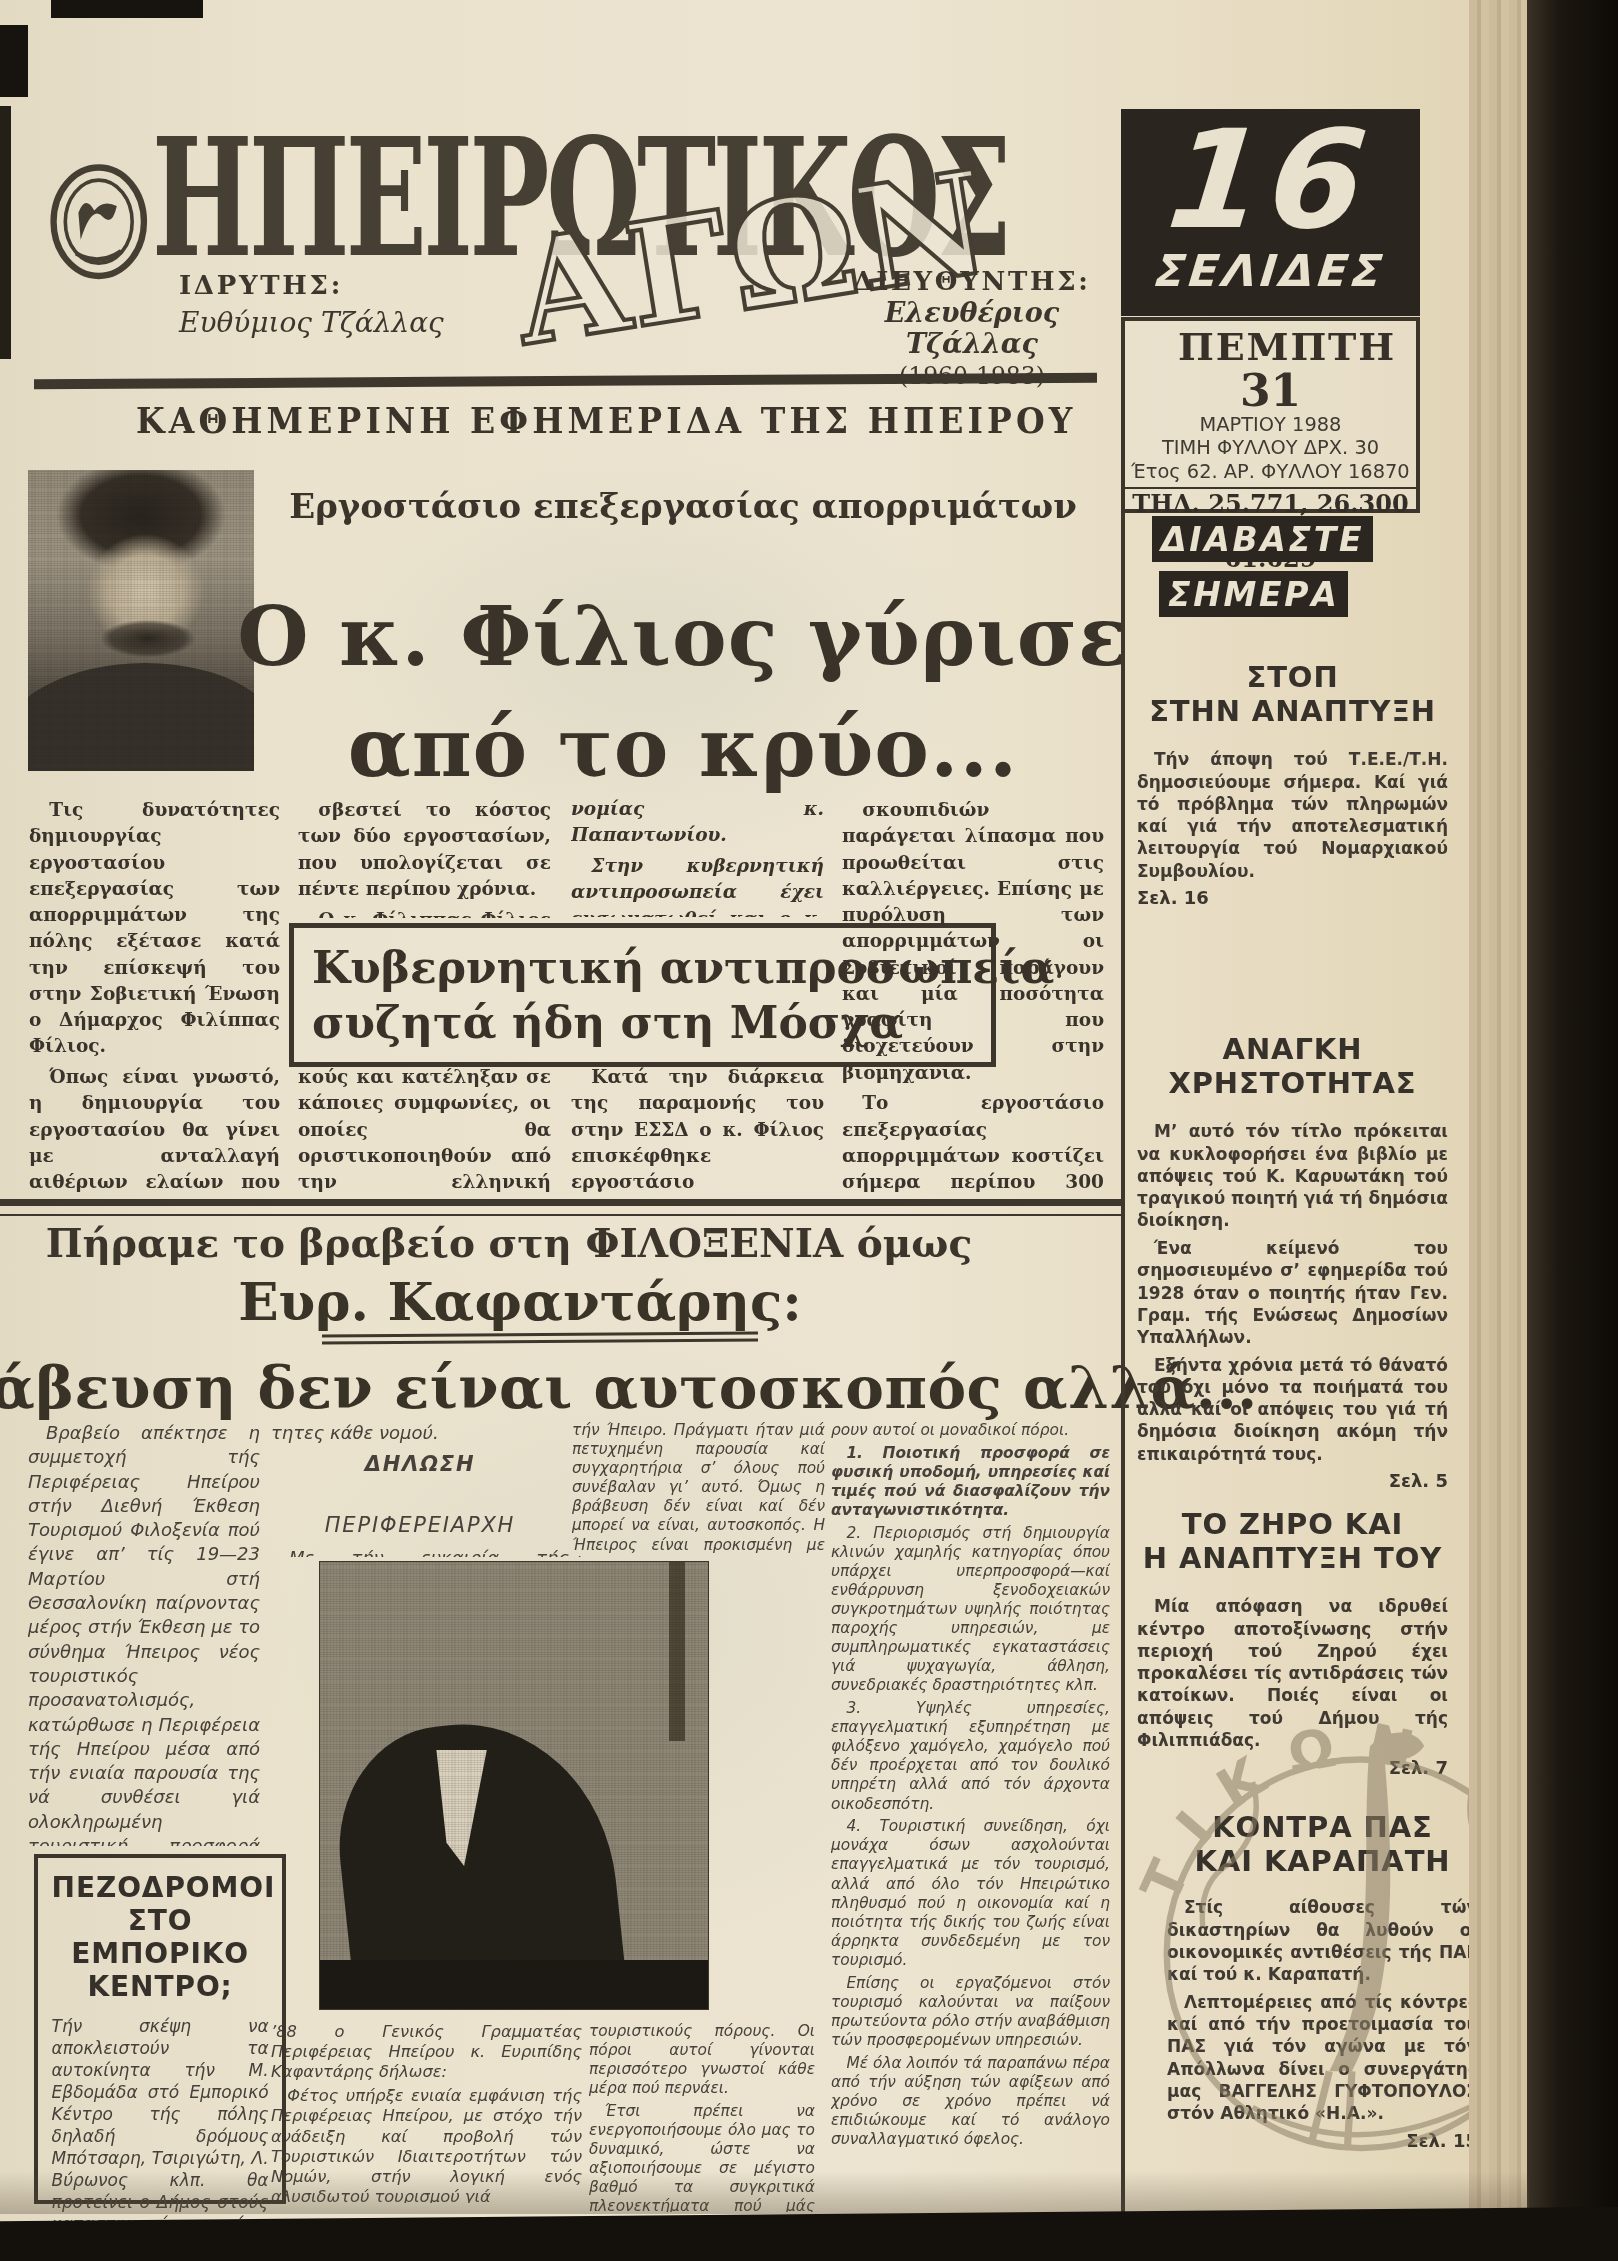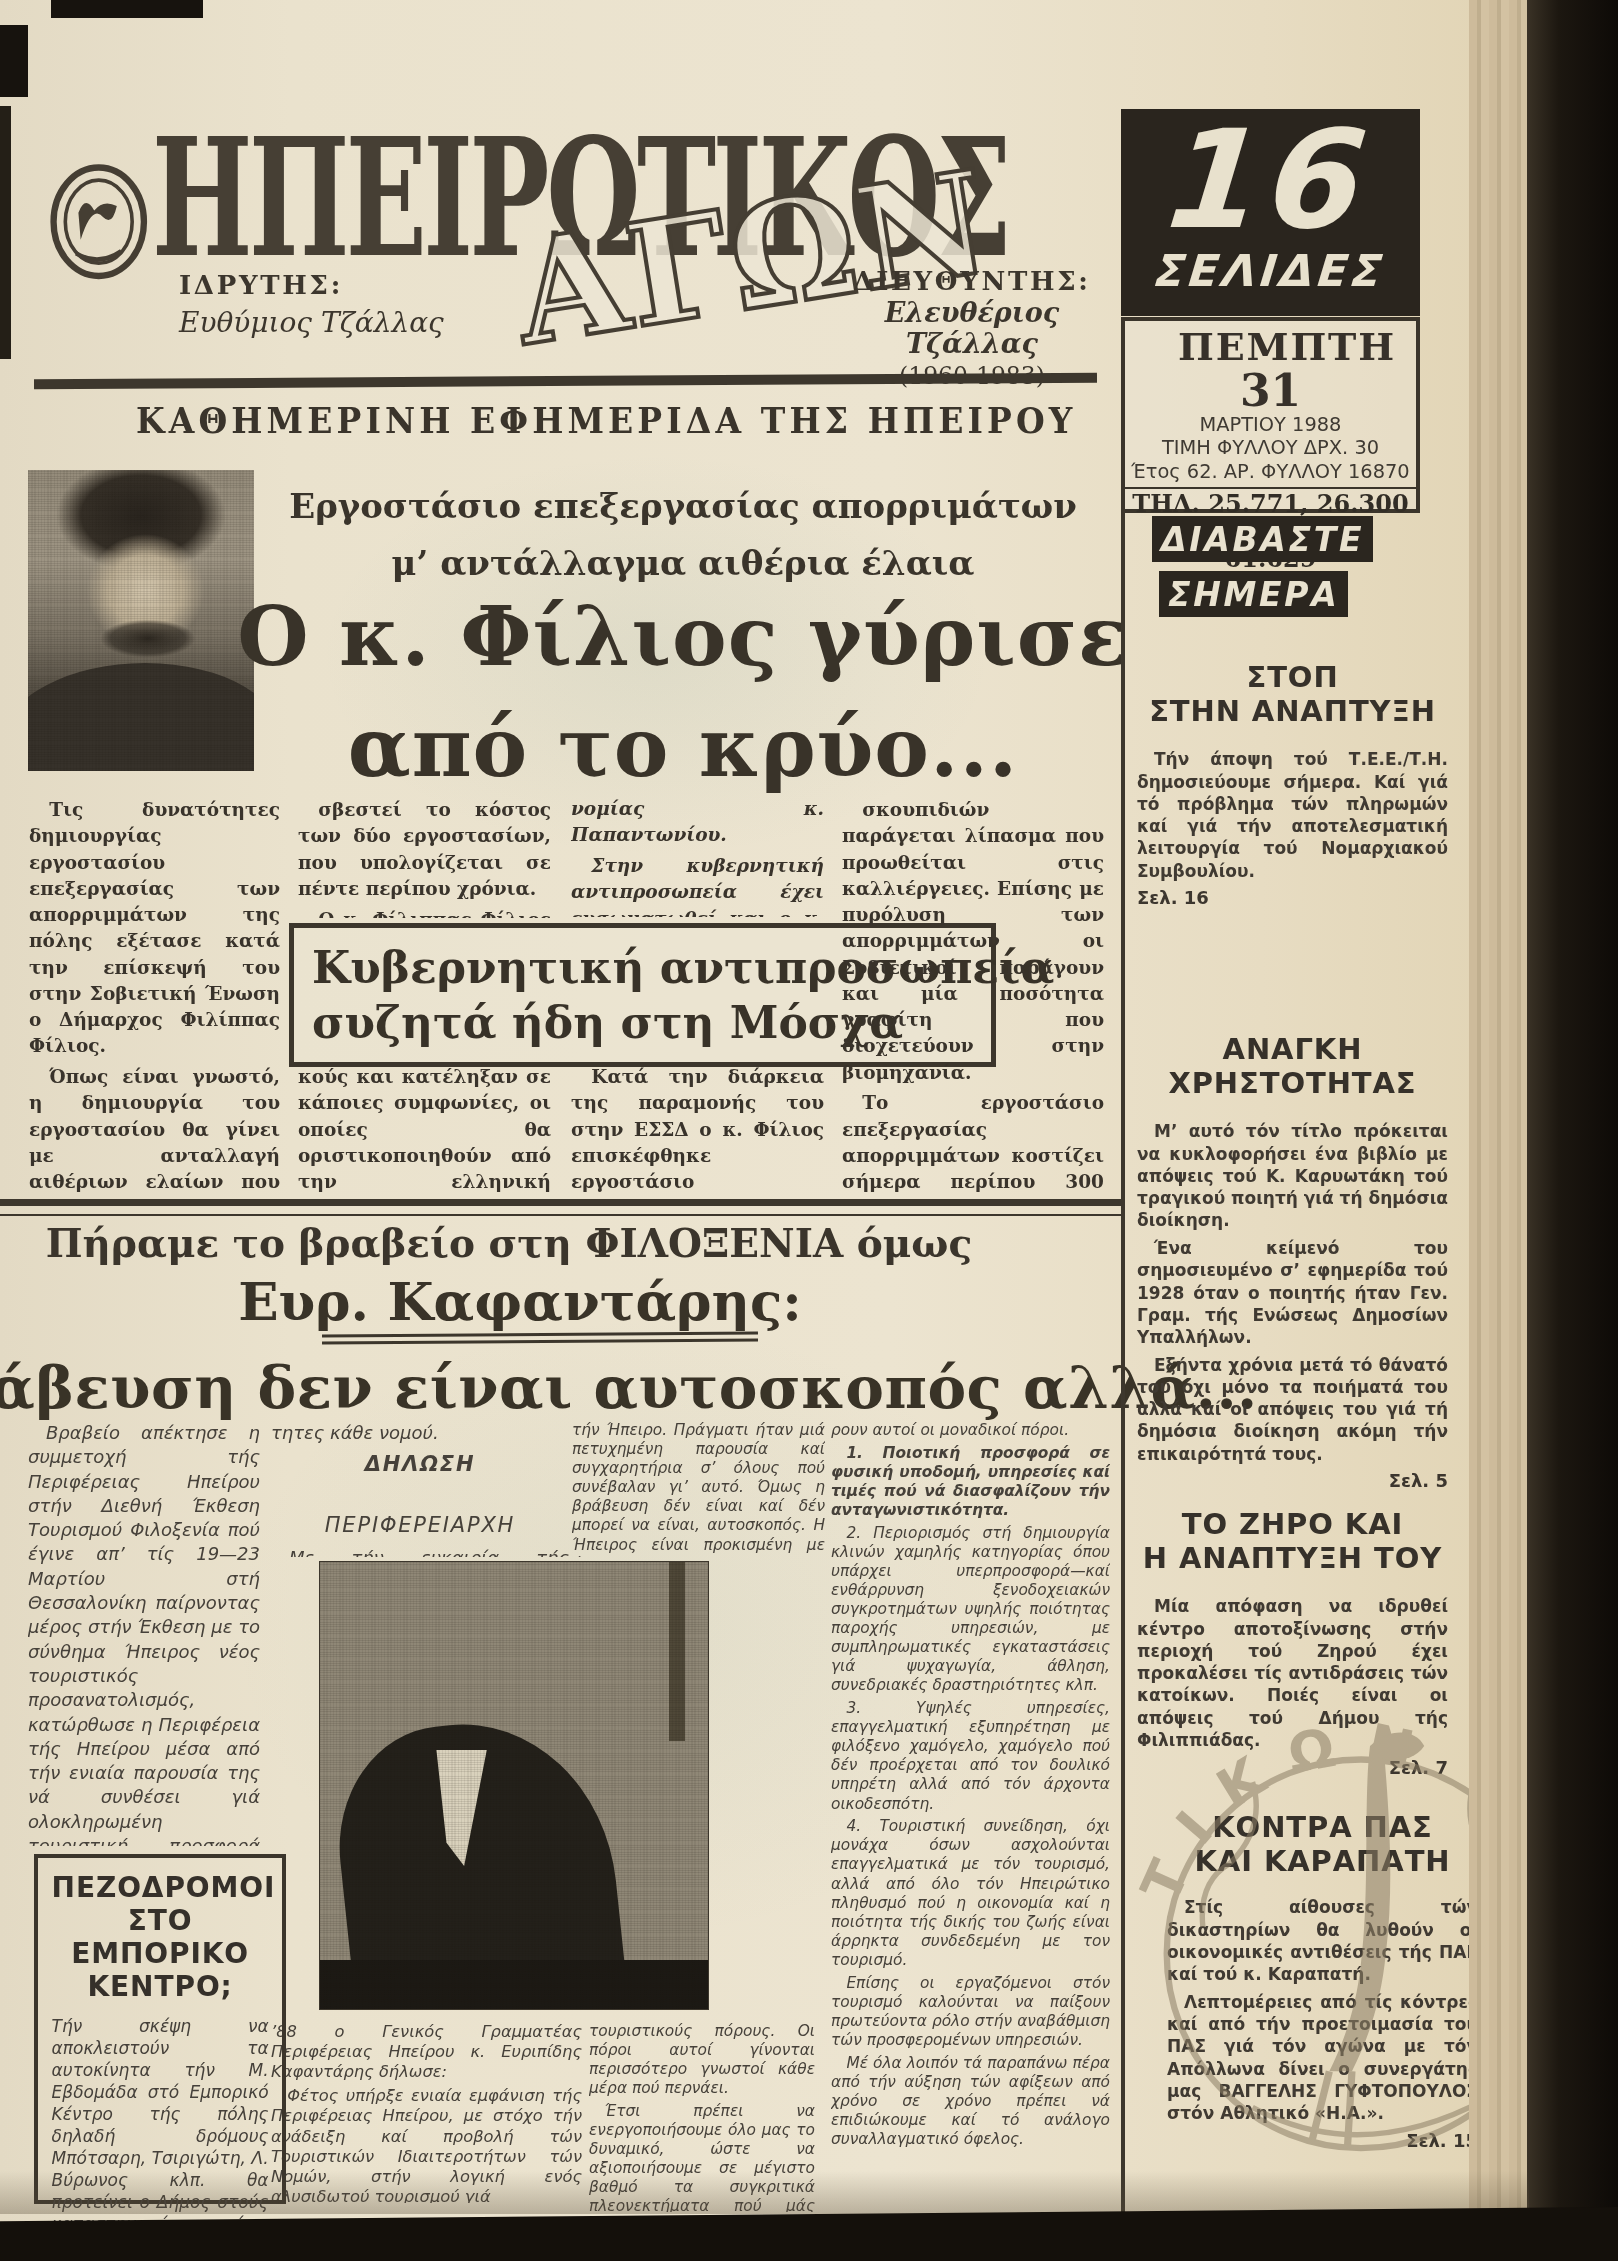--- a/index.html
+++ b/index.html
@@ -150,21 +150,20 @@
     <div class="d-tel" style="margin-top:3px;border-top:2.3px solid #3b352b;padding-top:1px;">ΤΗΛ. 25.771, 26.300</div>
     <div class="d-tel">61.455, 61.584, 61.629</div>
   </div>
 
   <div class="abs photo ph1" style="left:28px;top:470px;width:226px;height:301px;">
     <div class="shoulders ni"></div>
       <div class="grain ni"></div>
   </div>
 
   <div class="abs h1-kicker" style="left:683px;top:486px;transform:translateX(-50%);">Εργοστάσιο επεξεργασίας απορριμάτων</div>
-  <div class="abs h1-kicker" style="left:683px;top:543px;transform:translateX(-50%);">μ’ αντάλλαγμα αιθέρια έλαια</div>
   <div class="abs h1-main" style="left:683px;top:588px;transform:translateX(-50%);">Ο κ. Φίλιος γύρισε</div>
   <div class="abs h1-main" style="left:683px;top:699px;transform:translateX(-50%);">από το κρύο...</div>
 
   <div class="abs a1col" style="left:29px;top:797px;width:251px;height:398px;overflow:hidden;">
     <p>Τις δυνατότητες δημιουργίας εργοστασίου επεξεργασίας των απορριμμάτων της πόλης εξέτασε κατά την επίσκεψή του στην Σοβιετική Ένωση ο Δήμαρχος Φιλίππας Φίλιος.</p>
     <p>Όπως είναι γνωστό, η δημιουργία του εργοστασίου θα γίνει με ανταλλαγή αιθέριων ελαίων που θα παράγονται εδώ από καλλιέργεια αρωματικών φυτών.</p>
 
   </div>
 
   <div class="abs a1col" style="left:298px;top:797px;width:253px;height:121px;overflow:hidden;">

